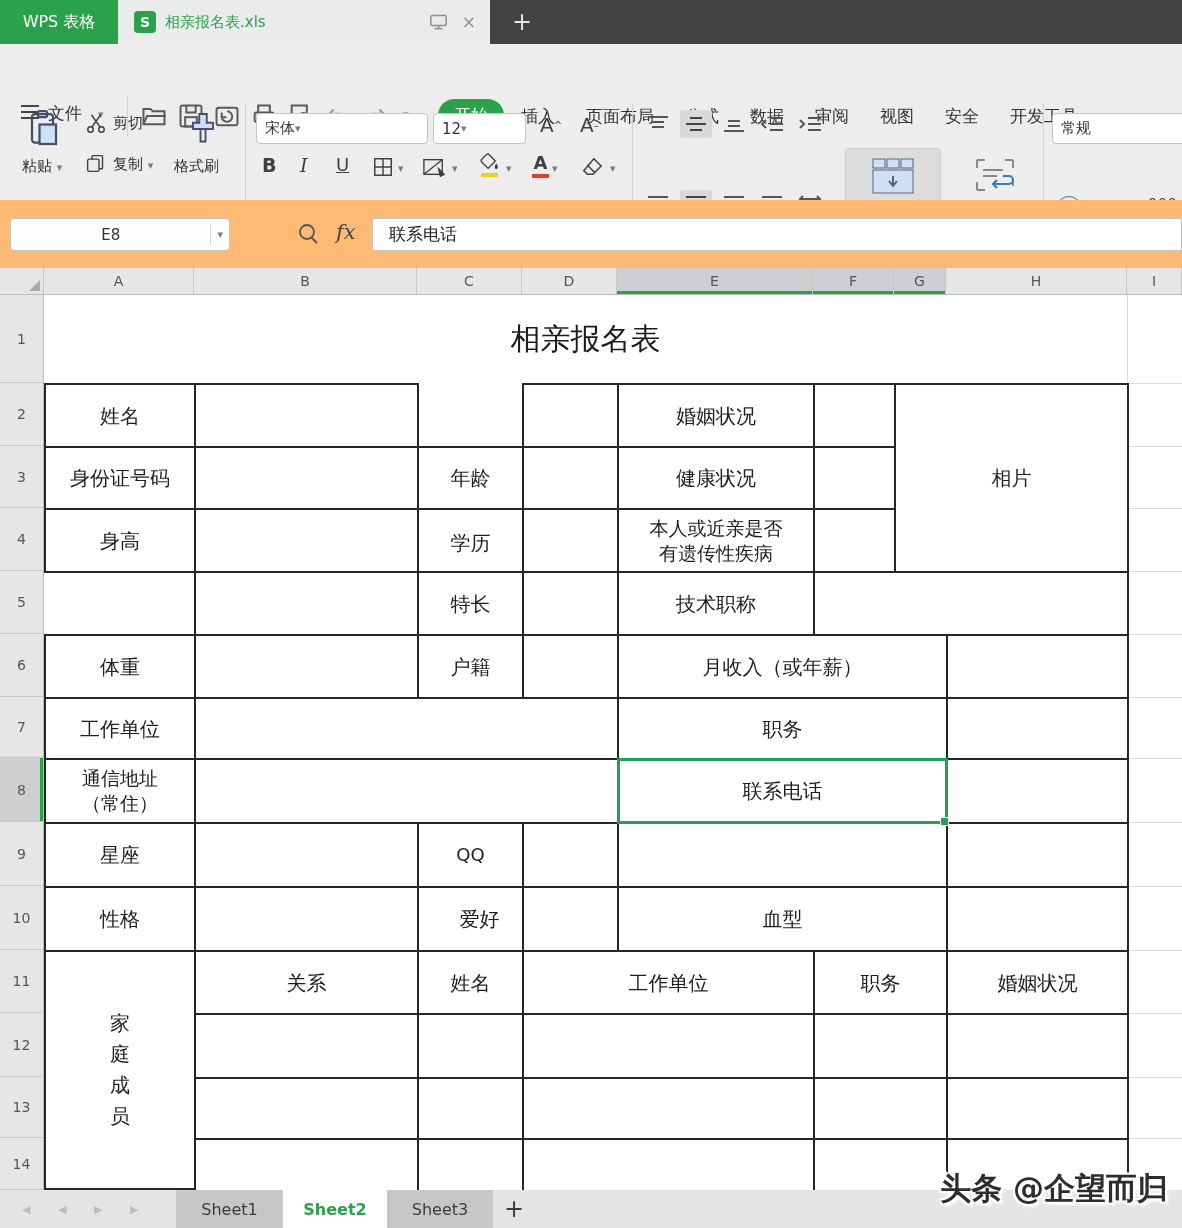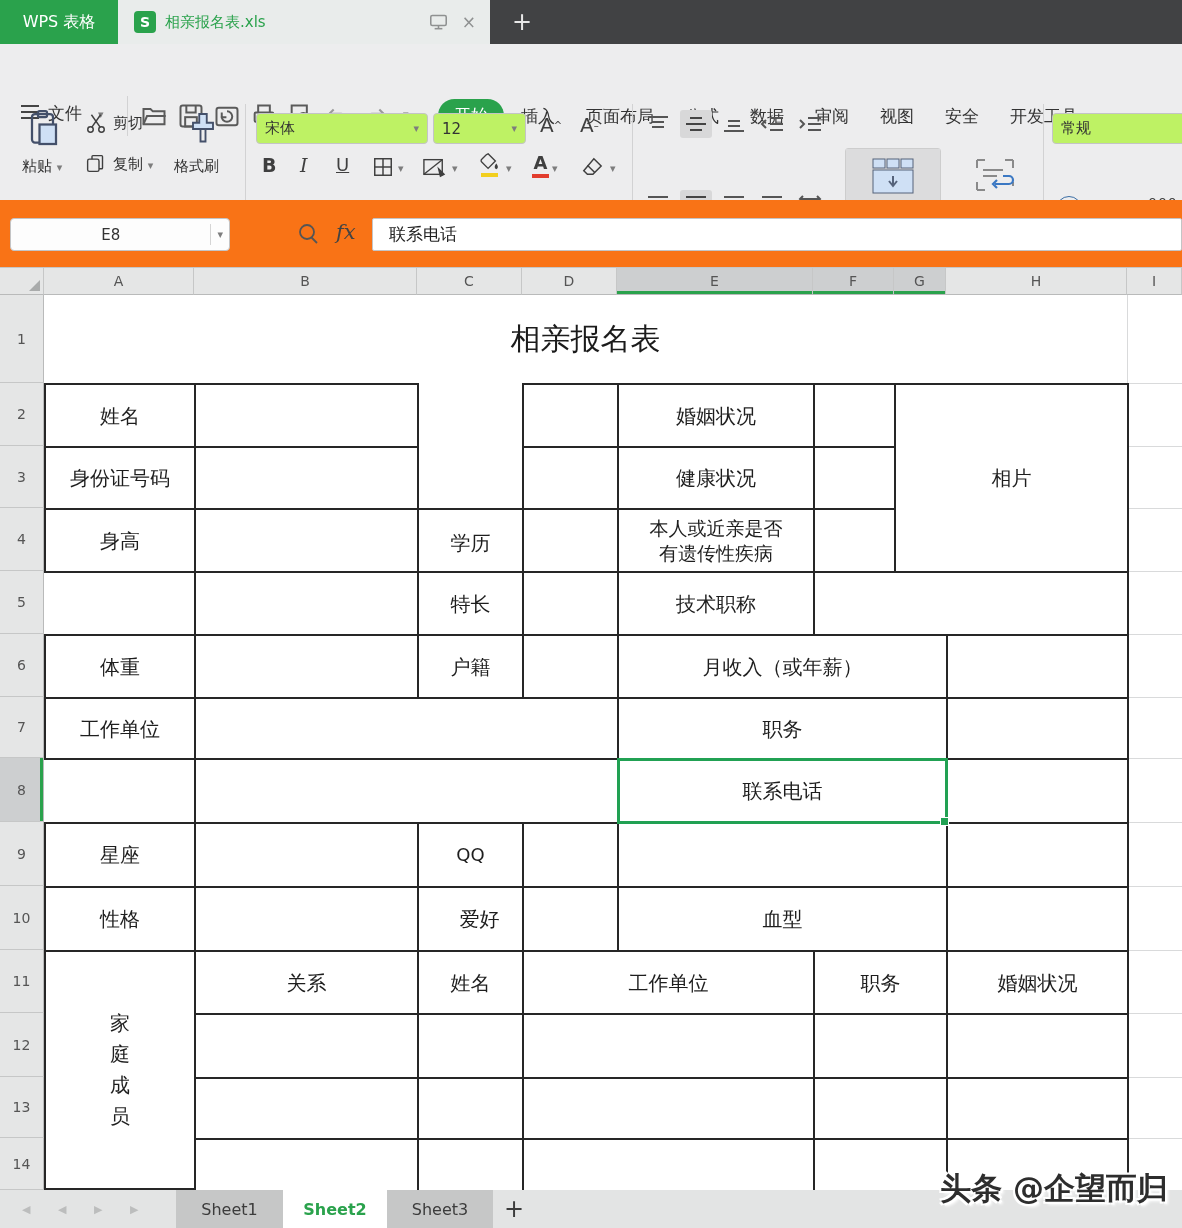--- a/index.html
+++ b/index.html
@@ -26,37 +26,37 @@
   .qicon { position:absolute; top:58px; width:28px; height:28px; color:#5a5a5a; }
   .qicon svg { width:100%; height:100%; }
   .pill { position:absolute; left:438px; top:55px; width:66px; height:33px; background:#2aa24c; color:#fff;
           border-radius:17px; display:flex; align-items:center; justify-content:center; font-size:17px; }
   .menu-tabs { position:absolute; left:521px; top:61px; display:flex; gap:31px; font-size:17px; color:#333; }
   .caret { color:#7d7d7d; font-size:11px; }
 
   
   .tb-label { font-size:15px; color:#333; }
   .icon-btn { position:absolute; display:flex; align-items:center; justify-content:center; color:#3f3f3f; }
-  .combo { position:absolute; background:#bef264; border:1px solid #c4c4c5; border-radius:4px; height:31px;
-           display:flex; align-items:center; font-size:15px; color:#333; padding:0 8px; justify-content:space-between; }
+  .combo { position:absolute; background:#ffffff; border:1px solid #c4c4c5; border-radius:4px; height:31px;
+           display:flex; align-items:center; font-size:15px; color:#333; padding:0 8px; }
   .fmt-b { font-weight:bold; font-size:19px; }
   .fmt-i { font-style:italic; font-size:19px; font-family:"DejaVu Serif",serif; }
   .fmt-u { text-decoration:underline; font-size:18px; }
   .colorbar { display:block; width:17px; height:4px; margin-top:1px; }
   .al-ic { position:absolute; width:32px; height:28px; display:flex; align-items:center; justify-content:center; border-radius:3px; }
   .al-ic.on { background:#d8d8d9; }
   .merge-btn { position:absolute; left:845px; top:104px; width:96px; height:84px; border:1px solid #cdcdcd;
                background:#fff; border-radius:3px; text-align:center; }
   .merge-top { height:54px; background:#dcdcdd; display:flex; align-items:center; justify-content:center; }
   .big-btn-label { font-size:15px; color:#333; height:28px; display:flex; align-items:center; justify-content:center; gap:3px; }
   .wrap-btn { position:absolute; left:952px; top:104px; width:86px; height:84px; text-align:center; }
   .numfmt2 { position:absolute; top:152px; color:#444; }
 
   
-  .fbar { position:absolute; left:0; top:200px; width:1182px; height:68px; background:#f97316; border-bottom:1px solid #c6c6c6; }
+  .fbar { position:absolute; left:0; top:200px; width:1182px; height:68px; background:#fdba74; border-bottom:1px solid #c6c6c6; }
   .namebox { position:absolute; left:10px; top:18px; width:220px; height:33px; background:#fdfdfd; border:1px solid #c4c4c5;
              border-radius:4px; display:flex; align-items:center; font-size:15px; color:#333; }
   .fx-input { position:absolute; left:372px; top:18px; width:810px; height:33px; background:#fff; border:1px solid #c4c4c5;
               border-radius:2px; display:flex; align-items:center; font-size:17px; color:#222; padding-left:16px; }
 
   
   .colhdr { position:absolute; top:268px; height:27px; background:#e5e6e6; border-right:1px solid #c6c7c7;
             border-bottom:1px solid #b9baba; display:flex; align-items:center; justify-content:center;
             font-size:14px; color:#555; }
   .colhdr.sel { background:#cdcfd0; box-shadow:inset 0 -3px 0 #2aa24c; }
@@ -457,20 +457,21 @@
 
   <div class="cell" style="left:44px;top:383px;width:152px;height:65px;">姓名</div>
   <div class="cell" style="left:194px;top:383px;width:225px;height:65px;"></div>
   <div class="cell" style="left:522px;top:383px;width:97px;height:65px;"></div>
   <div class="cell" style="left:617px;top:383px;width:198px;height:65px;">婚姻状况</div>
   <div class="cell" style="left:813px;top:383px;width:83px;height:65px;"></div>
   <div class="cell" style="left:44px;top:446px;width:152px;height:64px;">身份证号码</div>
 
   <div class="cell" style="left:894px;top:383px;width:235px;height:190px;">相片</div>
   <div class="cell" style="left:194px;top:446px;width:225px;height:64px;"></div>
+  <div class="cell" style="left:417px;top:446px;width:107px;height:64px;">年龄</div>
   <div class="cell" style="left:522px;top:446px;width:97px;height:64px;"></div>
   <div class="cell" style="left:617px;top:446px;width:198px;height:64px;">健康状况</div>
   <div class="cell" style="left:813px;top:446px;width:83px;height:64px;"></div>
 
   <div class="cell" style="left:44px;top:508px;width:152px;height:65px;">身高</div>
   <div class="cell" style="left:194px;top:508px;width:225px;height:65px;"></div>
   <div class="cell" style="left:417px;top:508px;width:107px;height:69px;">学历</div>
   <div class="cell" style="left:522px;top:508px;width:97px;height:65px;"></div>
   <div class="cell" style="left:617px;top:508px;width:198px;height:65px;font-size:19px;">
     <span>本人或近亲是否</span>
@@ -489,20 +490,24 @@
   <div class="cell" style="left:417px;top:634px;width:107px;height:65px;">户籍</div>
   <div class="cell" style="left:522px;top:634px;width:97px;height:65px;"></div>
   <div class="cell" style="left:617px;top:634px;width:331px;height:65px;">月收入（或年薪）</div>
   <div class="cell" style="left:946px;top:634px;width:183px;height:65px;"></div>
 
   <div class="cell" style="left:44px;top:697px;width:152px;height:63px;">工作单位</div>
   <div class="cell" style="left:194px;top:697px;width:425px;height:63px;"></div>
   <div class="cell" style="left:617px;top:697px;width:331px;height:63px;">职务</div>
   <div class="cell" style="left:946px;top:697px;width:183px;height:63px;"></div>
 
+  <div class="cell" style="left:44px;top:758px;width:152px;height:66px;font-size:19px;">
+    <span>通信地址</span>
+    <span>（常住）</span>
+  </div>
   <div class="cell" style="left:194px;top:758px;width:425px;height:66px;"></div>
   <div class="cell sel-cell" style="left:617px;top:758px;width:331px;height:66px;">联系电话</div>
   <div class="fillhandle"></div>
   <div class="cell" style="left:946px;top:758px;width:183px;height:66px;"></div>
 
   <div class="cell" style="left:44px;top:822px;width:152px;height:66px;">星座</div>
   <div class="cell" style="left:194px;top:822px;width:225px;height:66px;"></div>
   <div class="cell" style="left:417px;top:822px;width:107px;height:66px;font-size:18px;">QQ</div>
   <div class="cell" style="left:522px;top:822px;width:97px;height:66px;"></div>
   <div class="cell" style="left:946px;top:822px;width:183px;height:66px;"></div>

